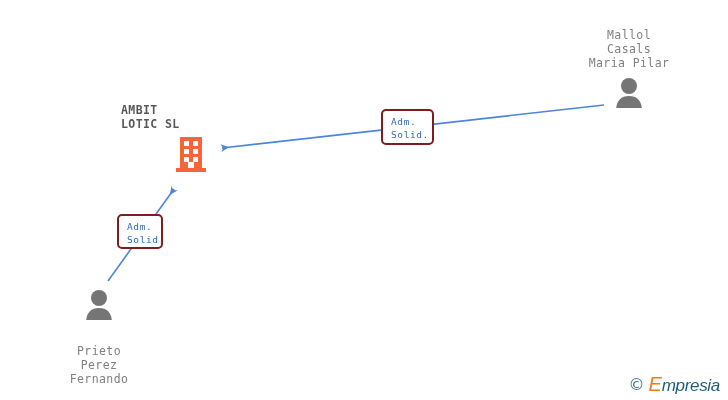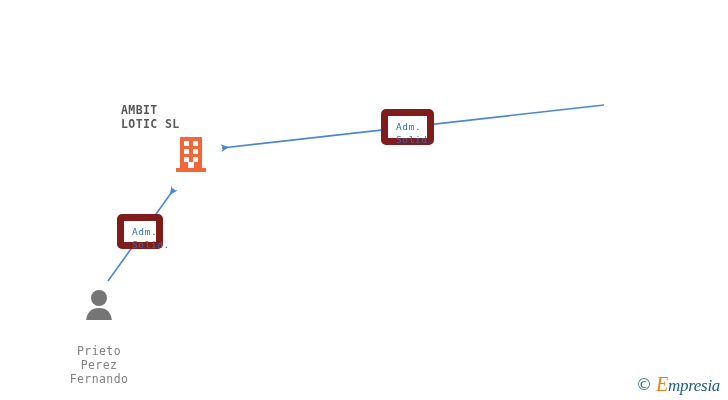--- a/index.html
+++ b/index.html
@@ -76,21 +76,21 @@
   #person-mallol .person-wrap { margin-top: 4px; }
   #person-prieto {
     left: 24px;
     top: 286px;
   }
   #person-prieto .person-name { margin-top: 24px; }
 
   
   .rel-box {
     position: absolute;
-    border: 7px solid #7f1d1d;
+    border: 2px solid #7f1d1d;
     border-radius: 5px;
     background: #ffffff;
     color: #2f6bb5;
     font-size: 9.5px;
     line-height: 13px;
     letter-spacing: 0.6px;
     padding: 4px 7px 4px 8px;
     white-space: pre-line;
     text-align: left;
     box-sizing: border-box;
@@ -116,21 +116,21 @@
     display: flex;
     align-items: center;
     gap: 4px;
   }
   .wm-c {
     font-family: "DejaVu Sans", "Liberation Sans", sans-serif;
     font-size: 16px;
     color: #3d7a90;
   }
   .wm-text {
-    font-family: Liberation Serif, serif;
+    font-family: Liberation Sans, sans-serif;
     font-style: italic;
     font-size: 17px;
     color: #1f5f7a;
     letter-spacing: -0.3px;
   }
   .wm-text .wm-e {
     color: #f07d1a;
     font-size: 20px;
   }
 </style>
@@ -169,20 +169,31 @@
         <rect x="9" y="14" width="5" height="5" fill="#ffffff"></rect>
         <rect x="18" y="14" width="5" height="5" fill="#ffffff"></rect>
         <rect x="9" y="22" width="5" height="5" fill="#ffffff"></rect>
         <rect x="18" y="22" width="5" height="5" fill="#ffffff"></rect>
 
         <rect x="13" y="27" width="6" height="6" fill="#ffffff"></rect>
       </svg>
     </div>
   </div>
 
+  <div class="person-node" id="person-mallol">
+    <div class="person-name">Mallol
+Casals
+Maria Pilar</div>
+    <div class="person-wrap">
+      <svg width="30" height="31" viewBox="0 0 30 31">
+        <circle cx="15" cy="9" r="8" fill="#757575"></circle>
+        <path d="M15,19 C23,19 27,23.5 27.8,31 L2.2,31 C3,23.5 7,19 15,19 Z" fill="#757575"></path>
+      </svg>
+    </div>
+  </div>
 
   <div class="person-node" id="person-prieto">
     <div class="person-wrap">
       <svg width="30" height="31" viewBox="0 0 30 31">
         <circle cx="15" cy="9" r="8" fill="#757575"></circle>
         <path d="M15,19 C23,19 27,23.5 27.8,31 L2.2,31 C3,23.5 7,19 15,19 Z" fill="#757575"></path>
       </svg>
     </div>
     <div class="person-name">Prieto
 Perez

